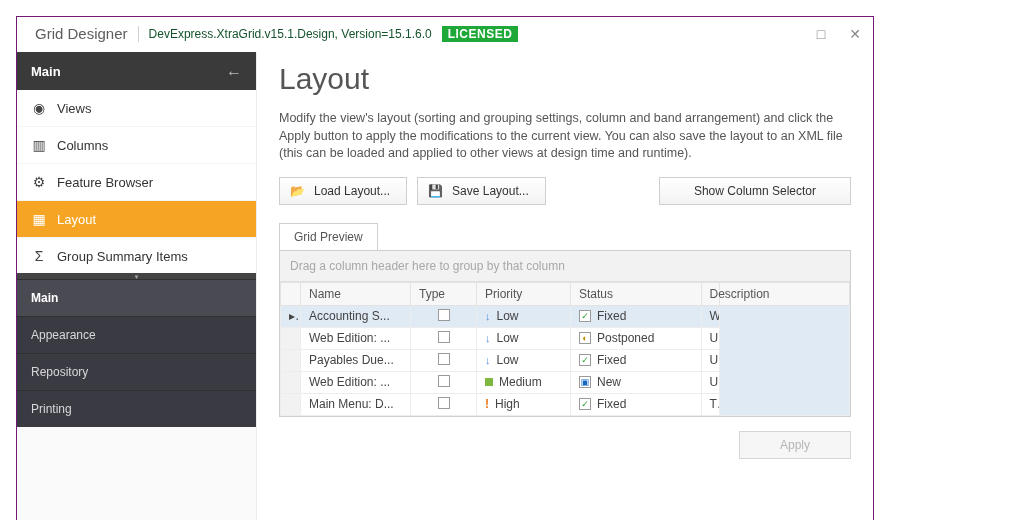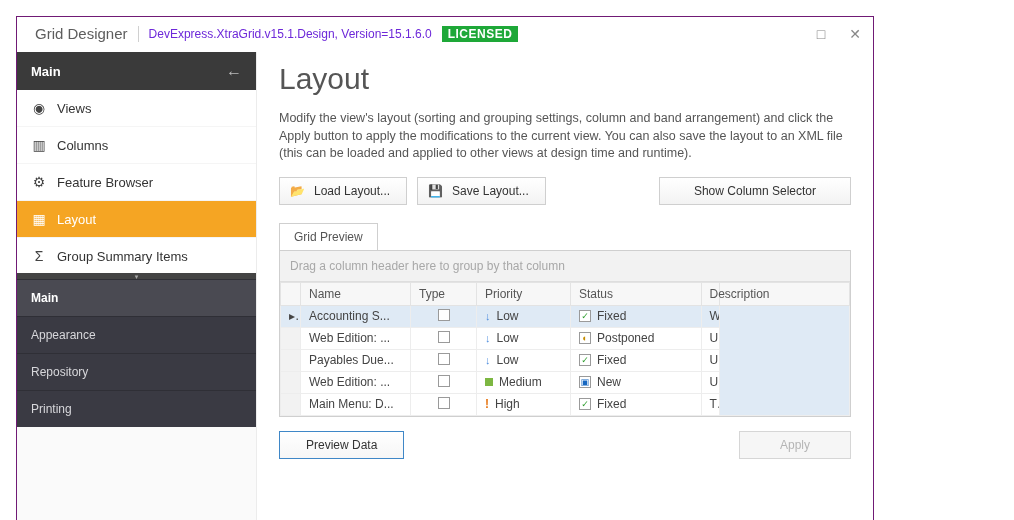--- a/index.html
+++ b/index.html
@@ -8,21 +8,21 @@
     width:858px; height:520px; margin:16px; background:#fff; border:1px solid #701a75;
     position:relative; display:flex; flex-direction:column;
   }
   
   .titlebar {
     display:flex; align-items:center; padding:8px 12px 10px 18px;
     gap:10px;
   }
   .titlebar .title { color:#5d5d5d; font-size:15px; }
   .titlebar .sep { width:1px; height:16px; background:#d0d0d0; }
-  .titlebar .assembly { color:#6d28d9; font-size:12px; }
+  .titlebar .assembly { color:#14532d; font-size:12px; }
   .titlebar .badge {
     background:#1ea838; color:#fff; font-size:12px; letter-spacing:0.5px;
     padding:1px 6px; font-weight:bold;
   }
   .titlebar .winbtns { margin-left:auto; display:flex; gap:24px; color:#888; }
   .titlebar .winbtns span { cursor:pointer; font-size:14px; }
   
   .body { flex:1; display:flex; min-height:0; }
   
   .sidebar { width:240px; background:#fafafa; border-right:1px solid #ececec; display:flex; flex-direction:column; }
@@ -311,20 +311,19 @@
                     <span>Fixed</span>
                   </span>
                 </td>
               <td>There are duplicate items in the main menu.</td>
             </tr>
           </tbody>
         </table>
       </div>
 
       <div class="footer">
-        <div class="pbtn">Preview Data</div>
         <div class="abtn">Apply</div>
       </div>
     </div>
   </div>
 
   <div class="resize-grip">.::</div>
 </div>
 
 </body></html>

